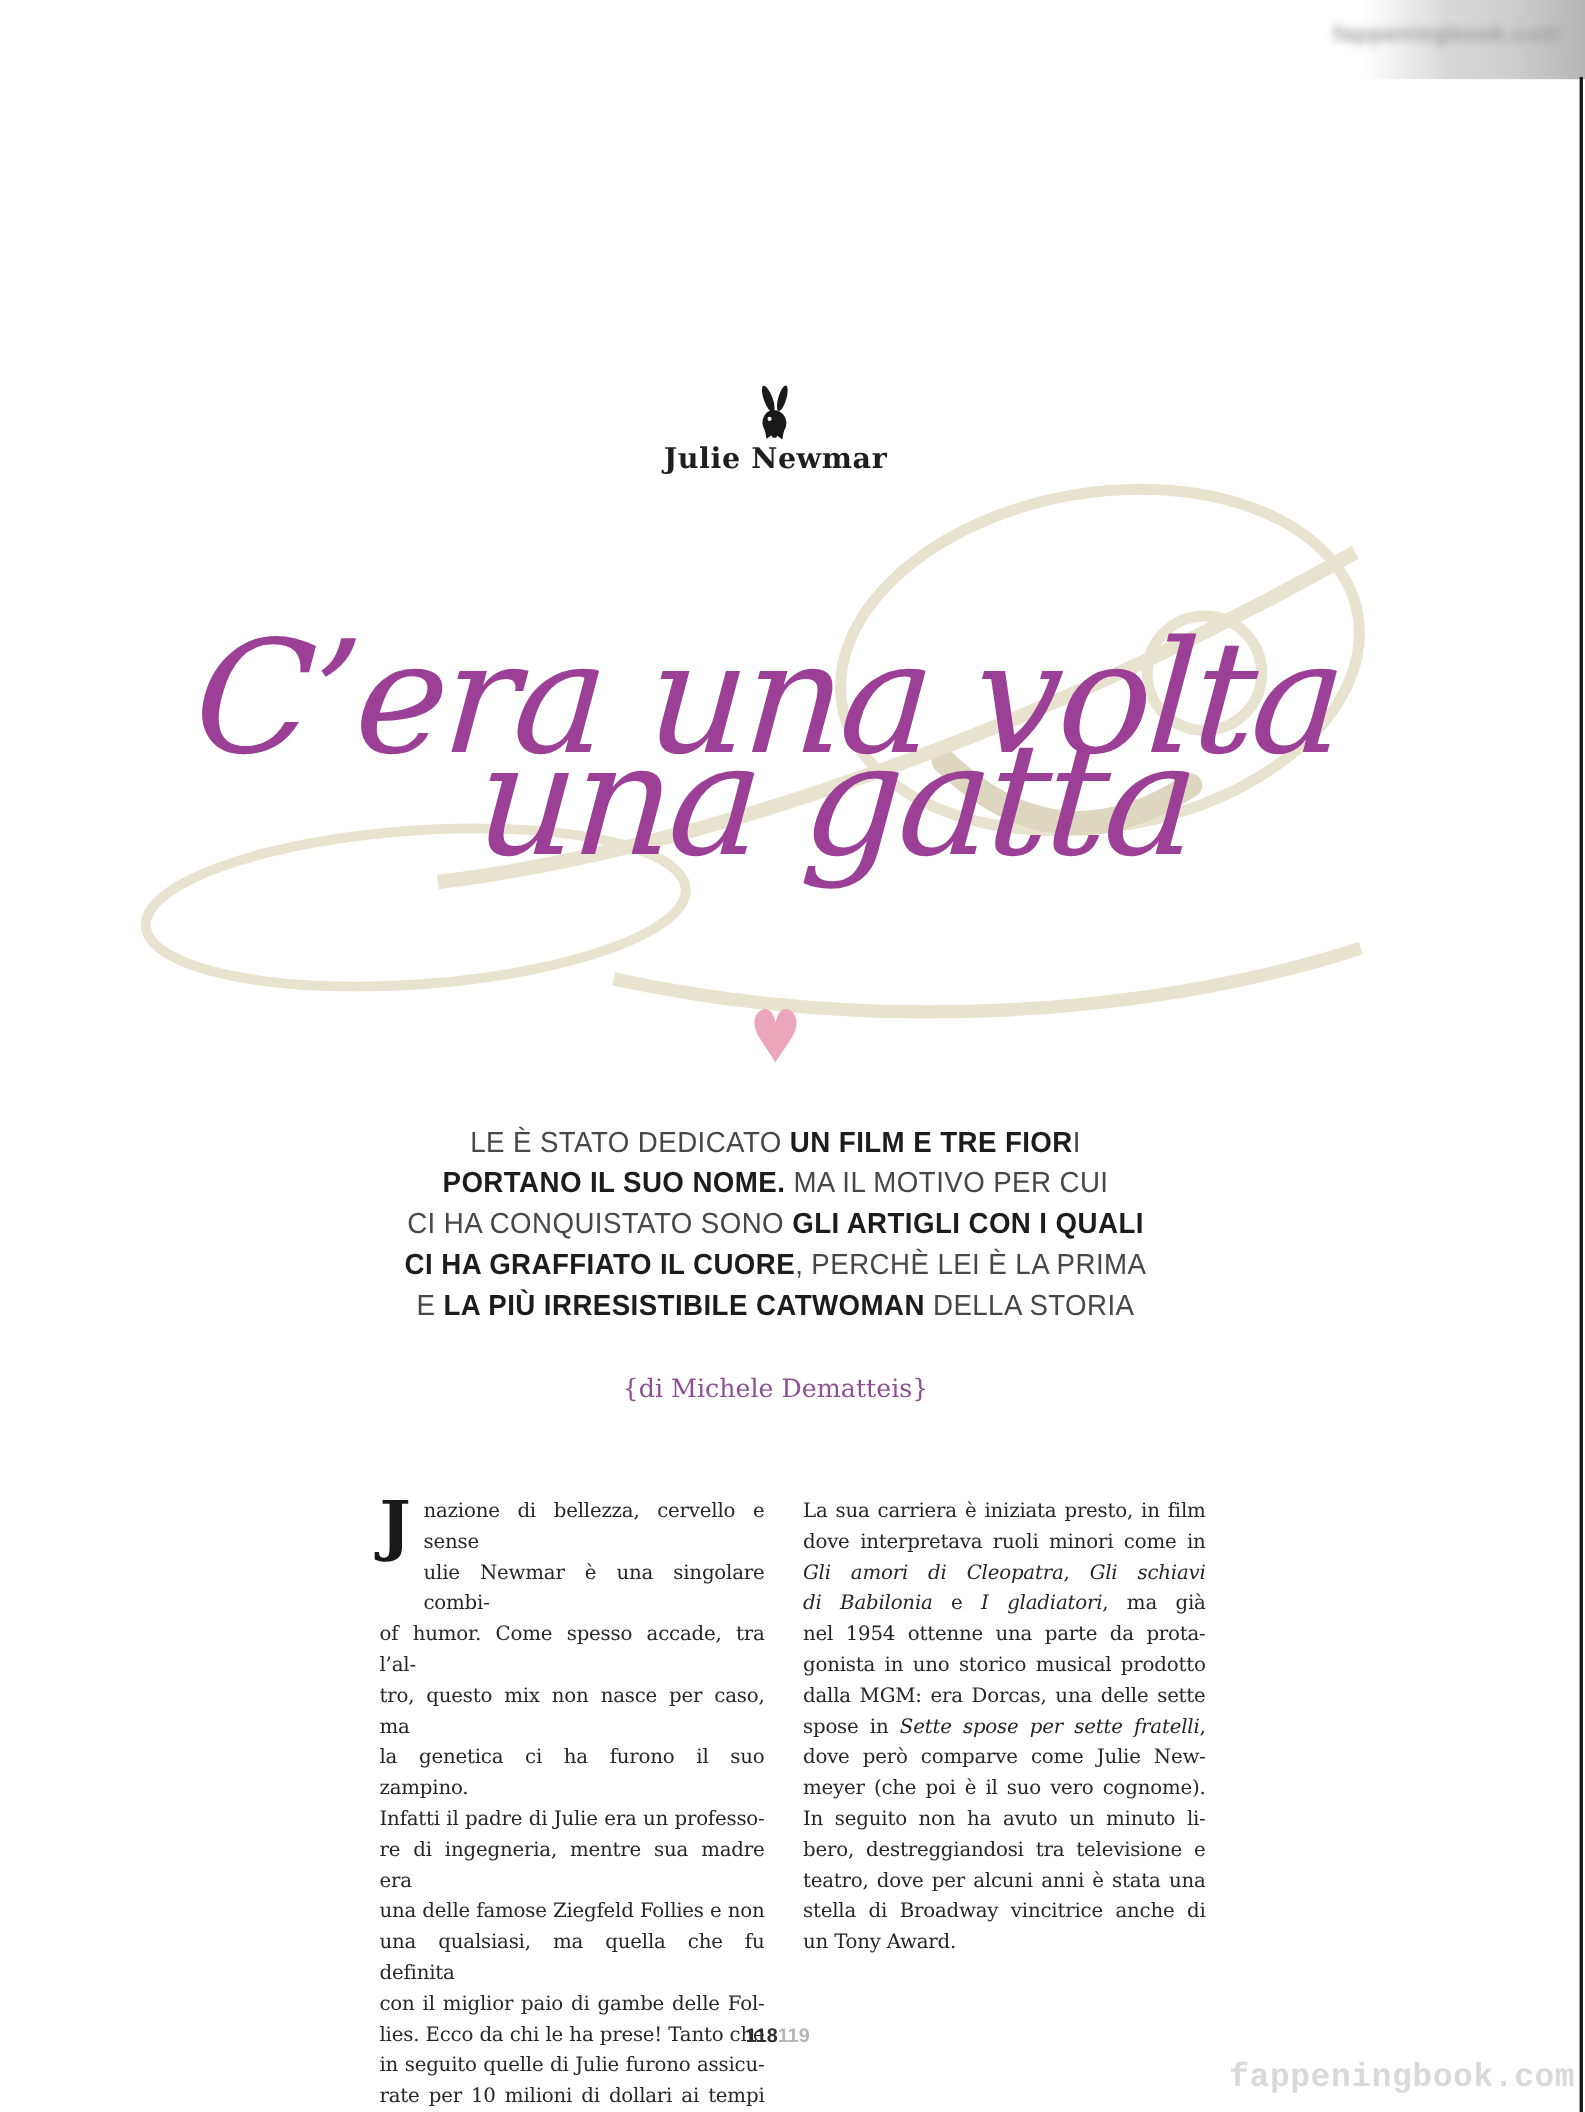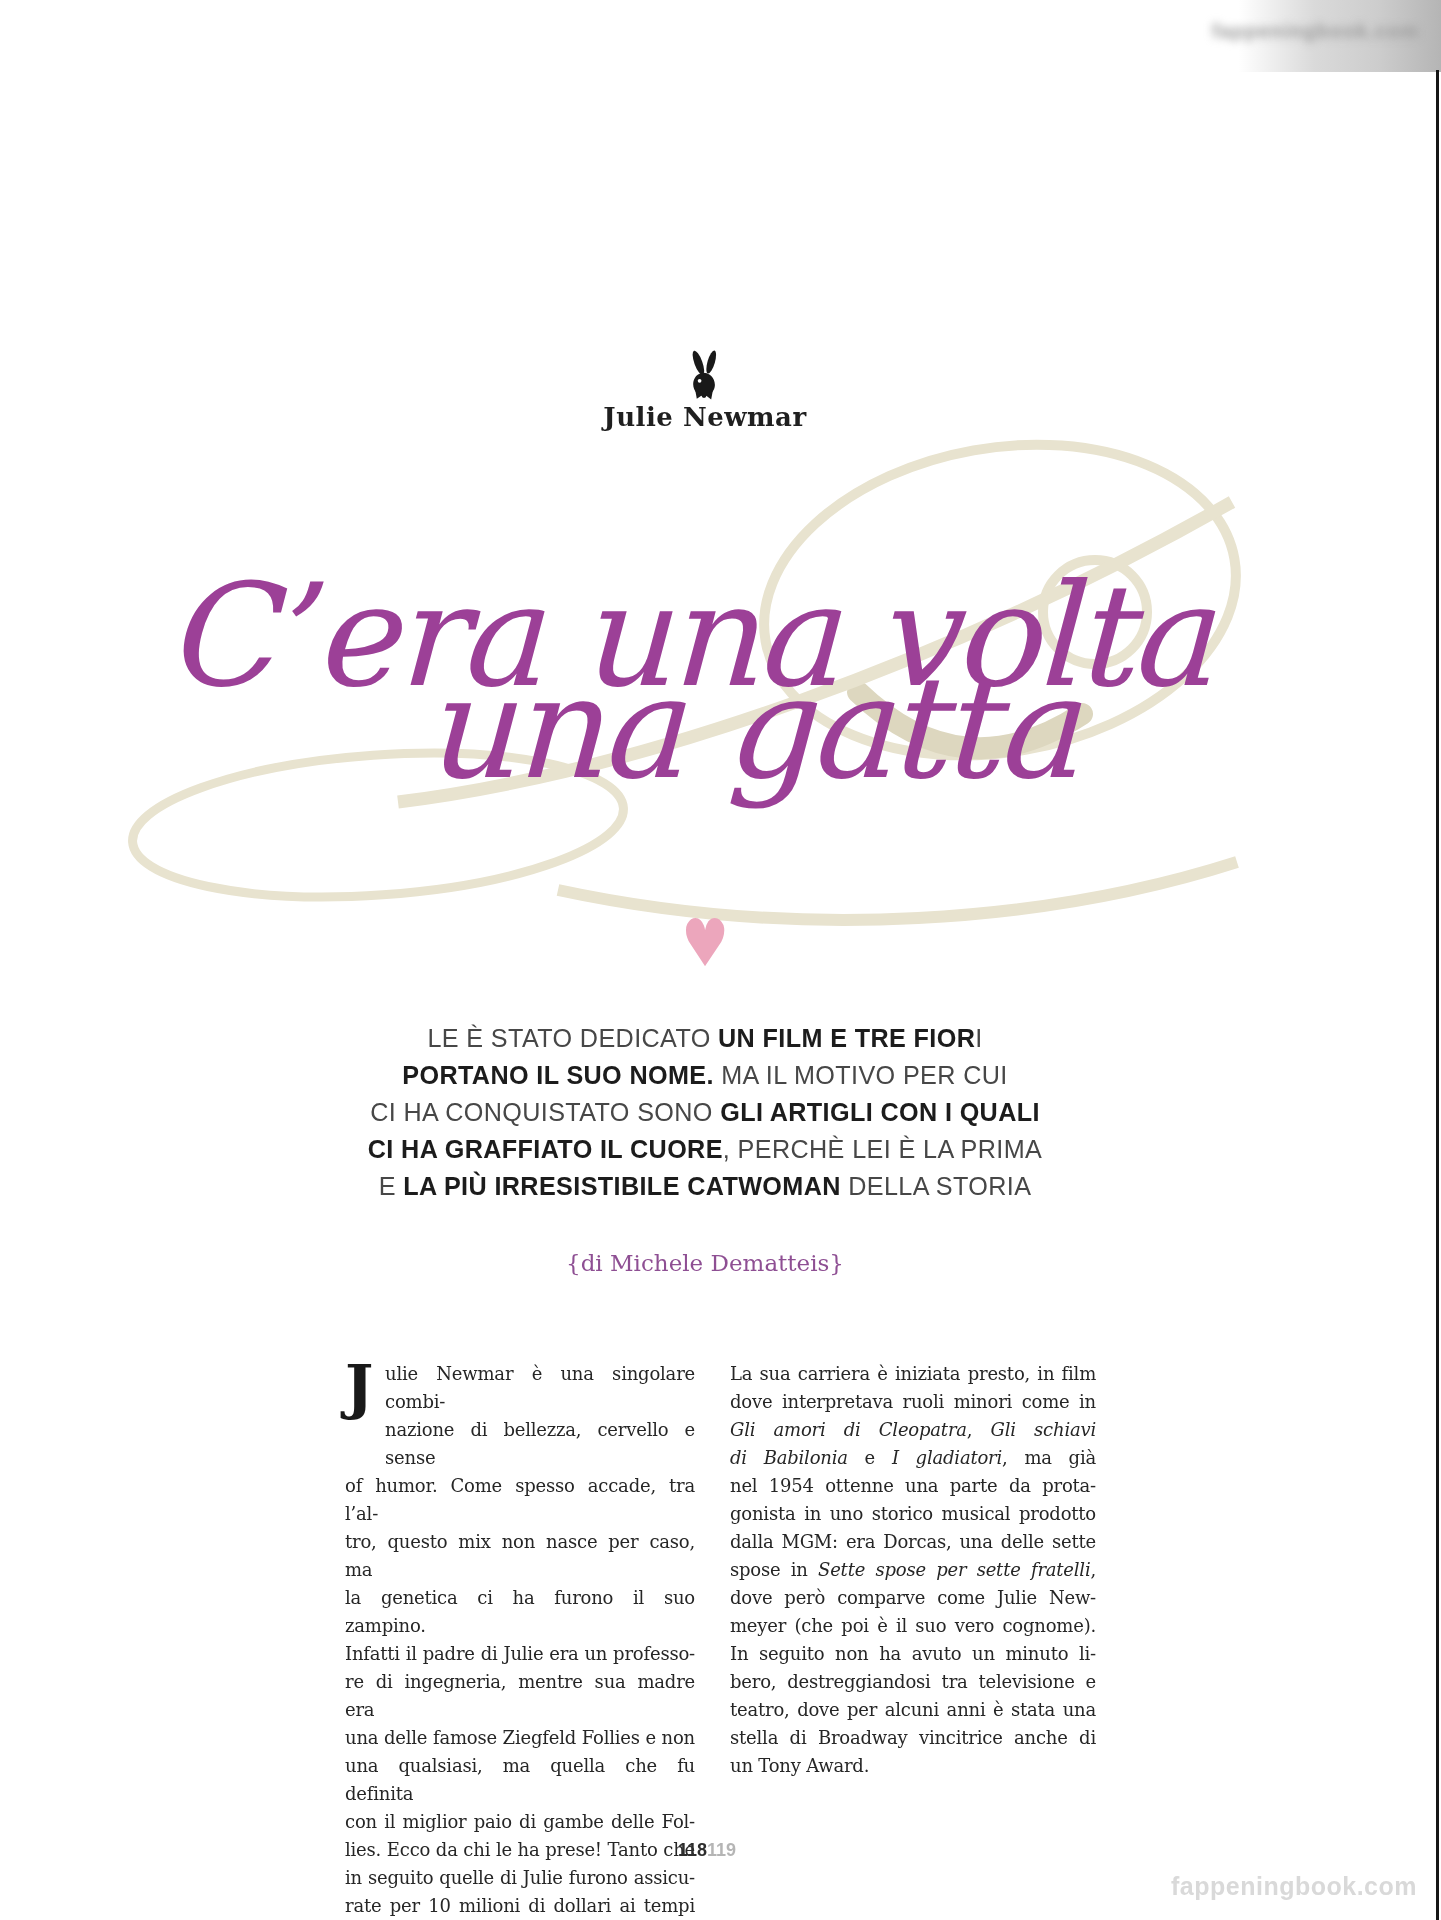--- a/index.html
+++ b/index.html
@@ -95,22 +95,22 @@
   }
   
   .page-num{
     position:absolute;left:707px;top:1840px;transform:translateX(-50%);
     font-family:"Liberation Sans",sans-serif;font-size:18px;font-weight:700;
     white-space:nowrap;
   }
   .page-num .cur{color:var(--page-num-dark,#2d2d2d);}
   .page-num .next{color:var(--page-num-light,#b5b5b5);}
   .watermark{
-    position:absolute;right:24px;top:1872px;
-    font-family:Liberation Sans, sans-serif;font-weight:700;font-size:25px;
+    position:absolute;right:9px;top:1872px;
+    font-family:Liberation Mono, monospace;font-weight:700;font-size:30px;
     color:var(--watermark-gray,#d9d9d9);letter-spacing:0.5px;
     text-shadow:1px 1px 0 #ffffff,-1px -1px 0 #ffffff,1px -1px 0 #ffffff,-1px 1px 0 #ffffff,0 0 5px #ffffff;
     white-space:nowrap;
   }
 </style>
 </head>
 <body>
 
 <div class="page">
 
@@ -152,22 +152,22 @@
       <div class="intro-line"><span>CI HA CONQUISTATO SONO </span><span class="b">GLI ARTIGLI CON I QUALI</span></div>
       <div class="intro-line"><span class="b">CI HA GRAFFIATO IL CUORE</span><span>, PERCHÈ LEI È LA PRIMA</span></div>
       <div class="intro-line last"><span>E </span><span class="b">LA PIÙ IRRESISTIBILE CATWOMAN</span><span> DELLA STORIA</span></div>
     </div>
 
   <div class="byline">{di Michele Dematteis}</div>
 
   <div>
     <div class="column col-left">
       <span class="drop-cap">J</span>
-    <div class="body-line indent"><span>ulie Newmar è una singolare combi-</span></div>
-        <div class="body-line indent"><span>nazione di bellezza, cervello e sense</span></div>
+    <div class="body-line indent"><span>nazione di bellezza, cervello e sense</span></div>
+        <div class="body-line indent"><span>ulie Newmar è una singolare combi-</span></div>
         <div class="body-line"><span>of humor. Come spesso accade, tra l’al-</span></div>
         <div class="body-line"><span>tro, questo mix non nasce per caso, ma</span></div>
         <div class="body-line"><span>la genetica ci ha furono il suo zampino.</span></div>
         <div class="body-line"><span>Infatti il padre di Julie era un professo-</span></div>
         <div class="body-line"><span>re di ingegneria, mentre sua madre era</span></div>
         <div class="body-line"><span>una delle famose Ziegfeld Follies e non</span></div>
         <div class="body-line"><span>una qualsiasi, ma quella che fu definita</span></div>
         <div class="body-line"><span>con il miglior paio di gambe delle Fol-</span></div>
         <div class="body-line"><span>lies. Ecco da chi le ha prese! Tanto che</span></div>
         <div class="body-line"><span>in seguito quelle di Julie furono assicu-</span></div>

